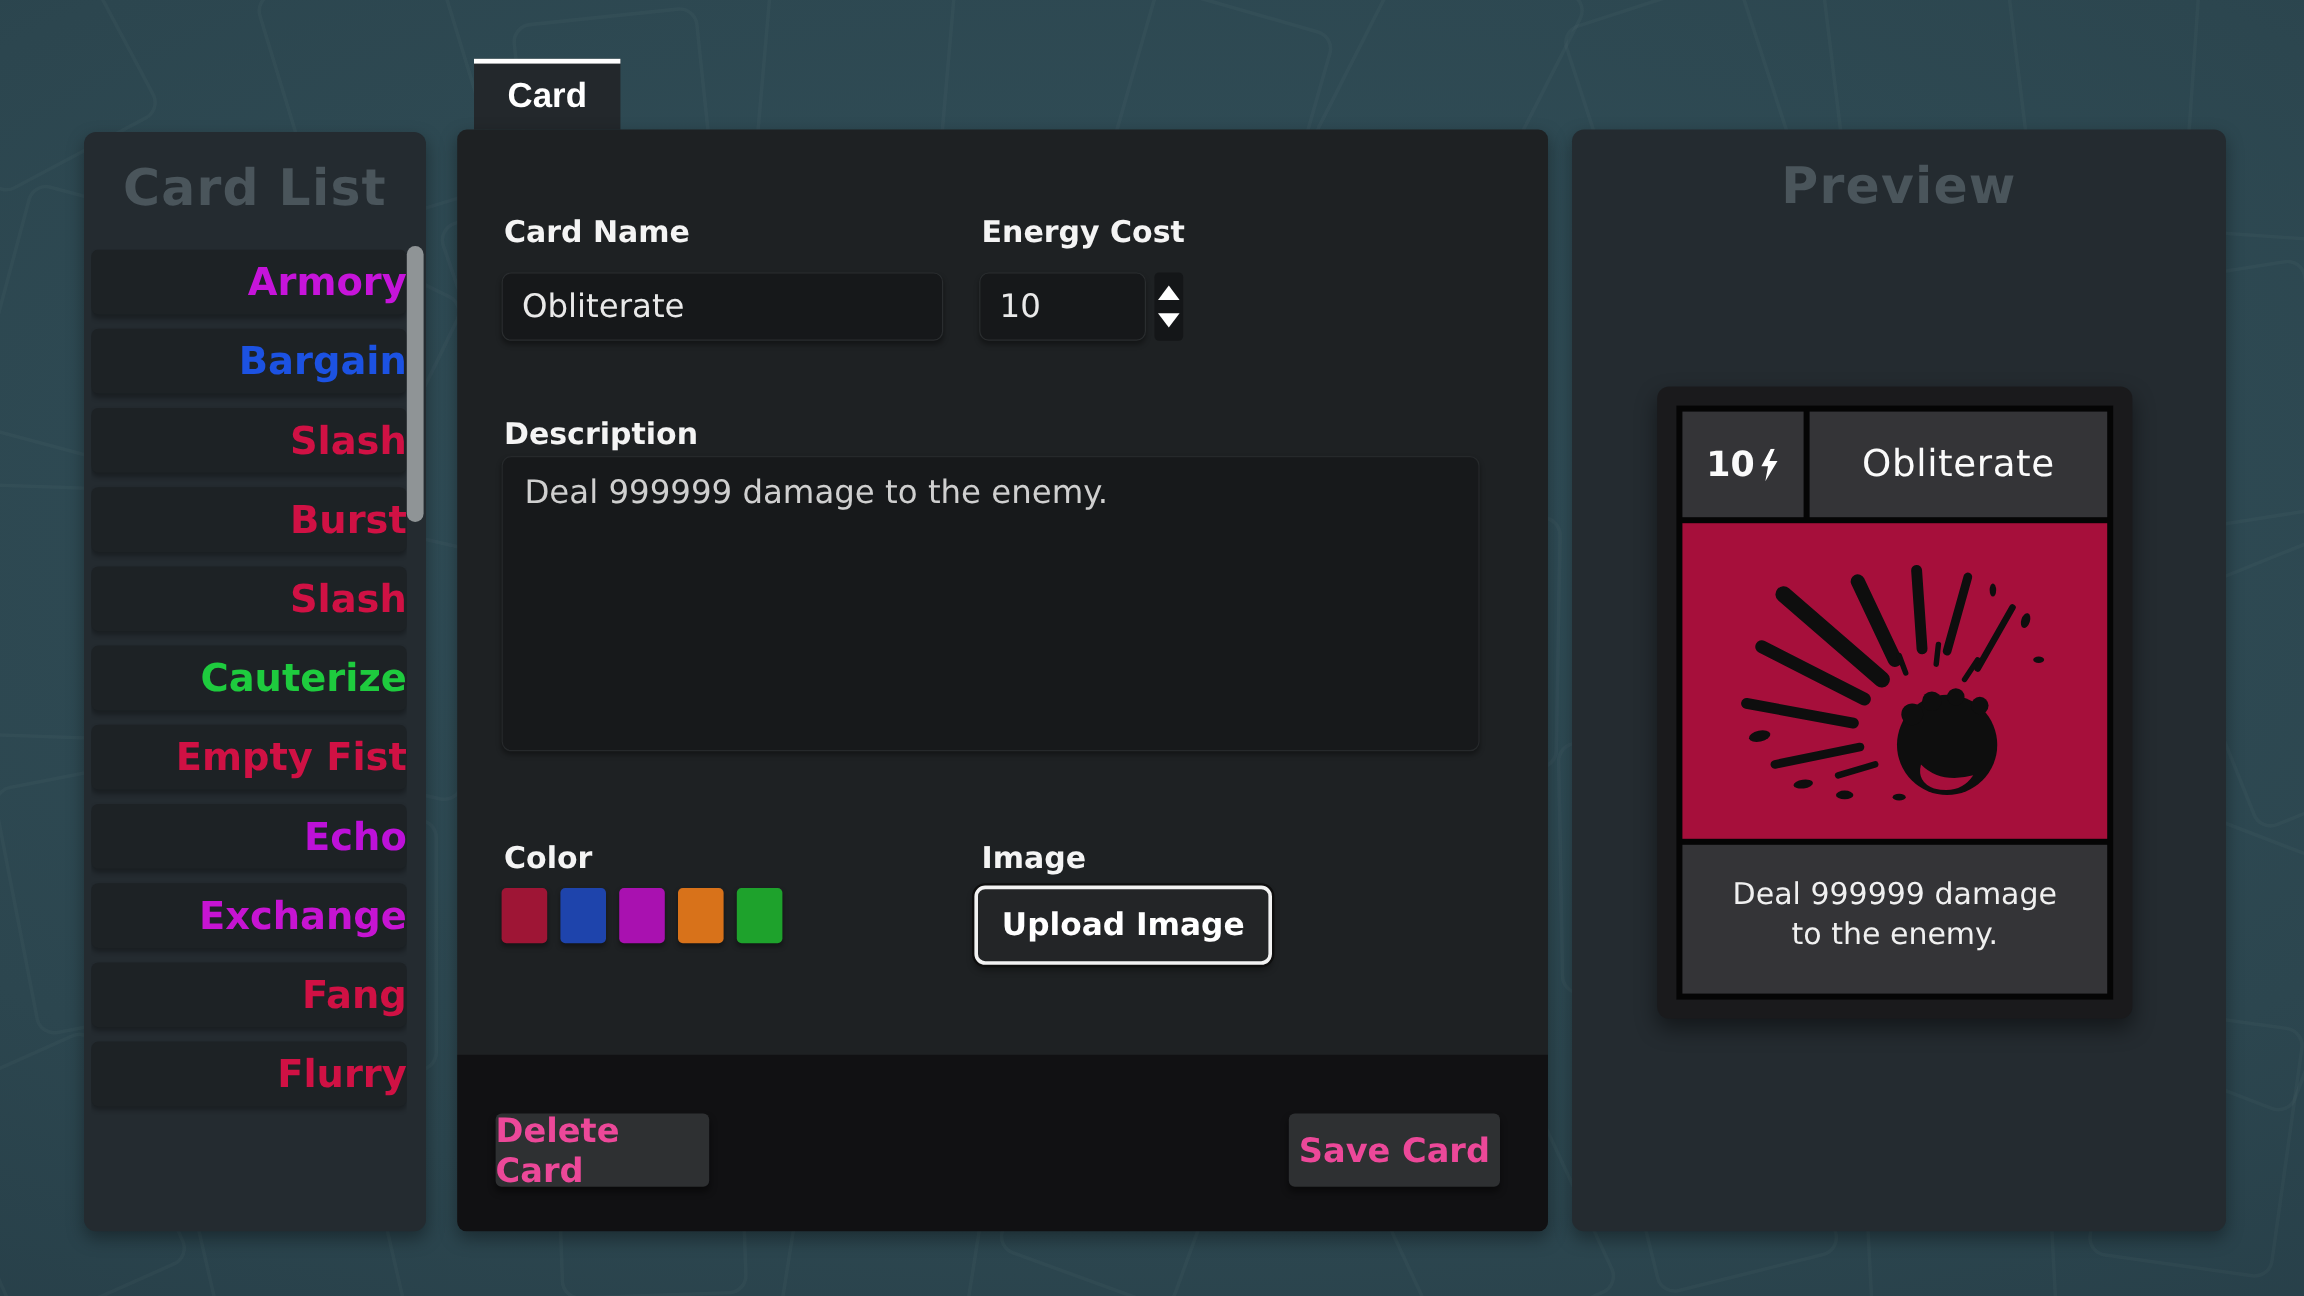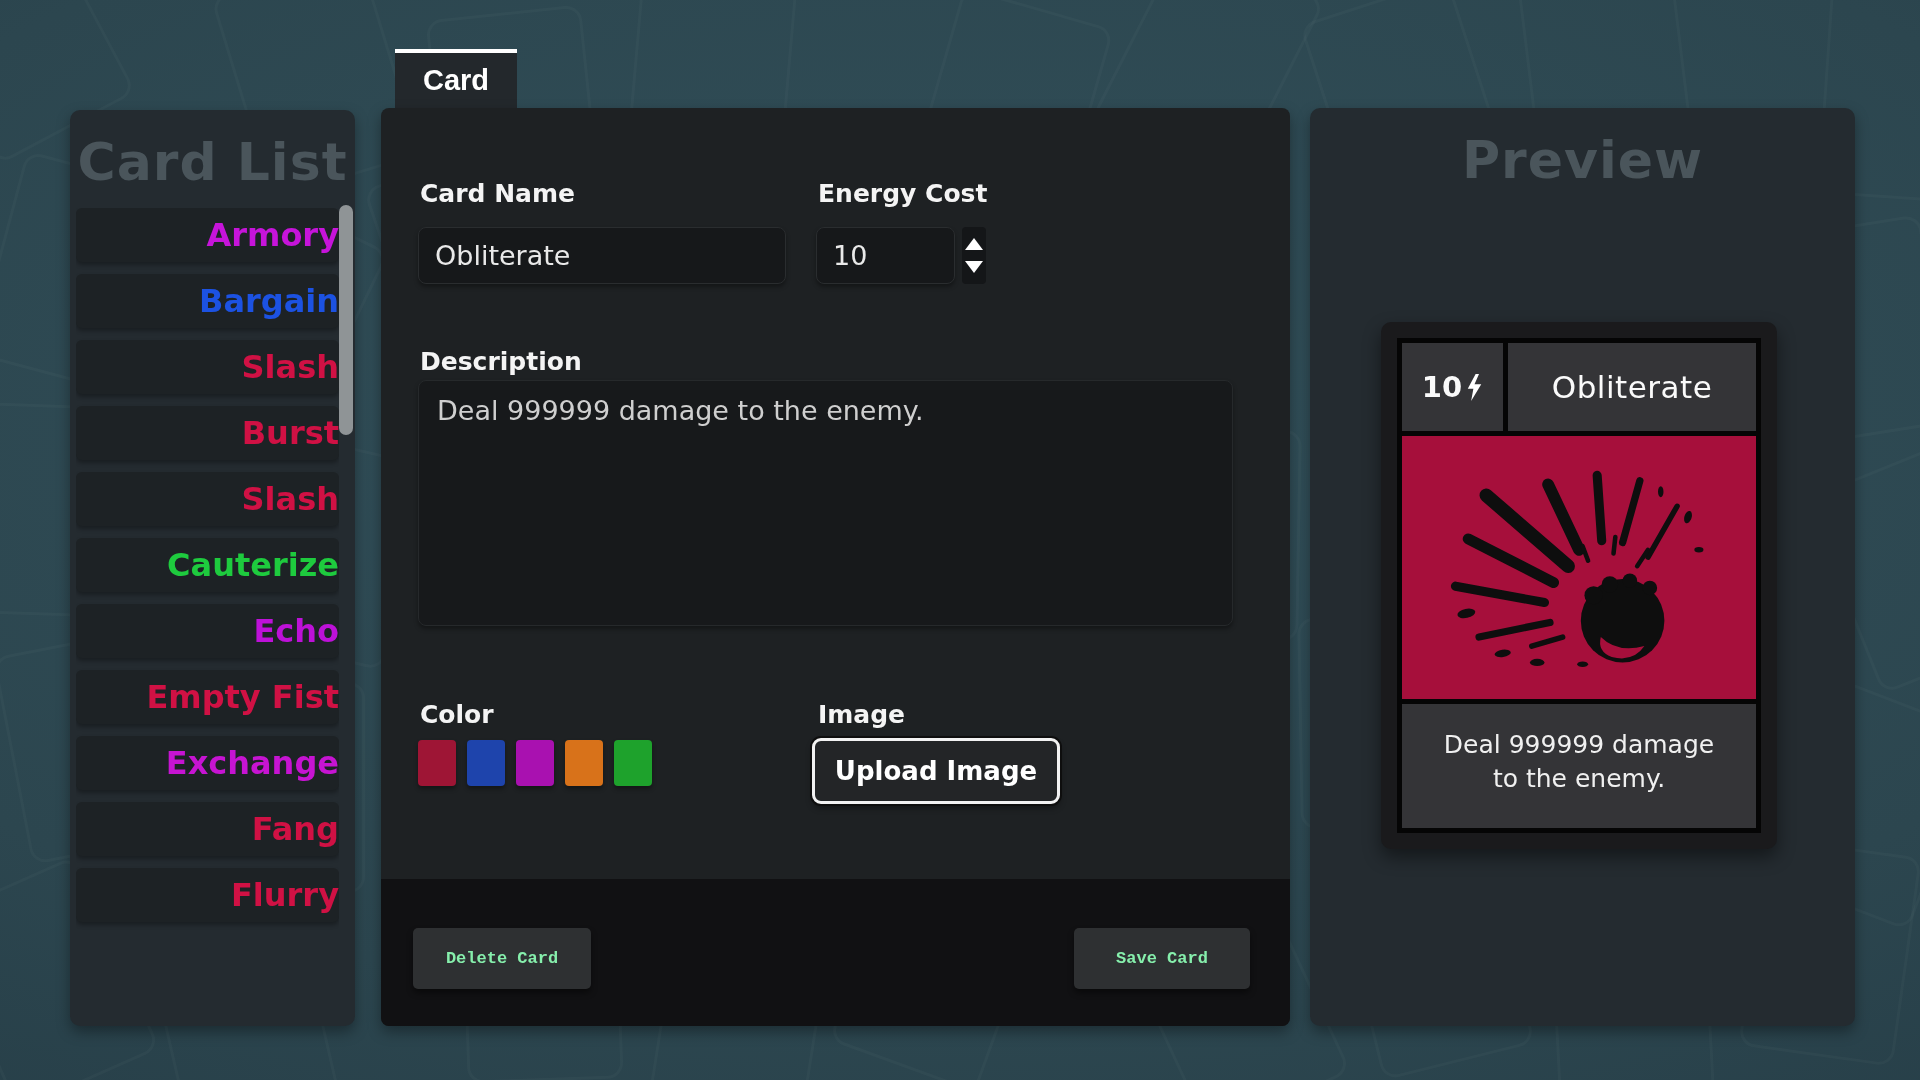--- a/index.html
+++ b/index.html
@@ -18,21 +18,21 @@
     position: absolute; width: 150px; height: 205px;
     border: 3px solid rgba(255,255,255,0.028); border-radius: 16px;
   }
 
   .side-panel {
     position: absolute; background: #242b30; border-radius: 10px;
     box-shadow: 0 6px 14px rgba(0,0,0,0.35);
   }
   .panel-title {
     margin-top: 22px; text-align: center;
-    font-size: 52px; font-weight: bold; color: #4a555b; letter-spacing: 1px;
+    font-size: 42px; font-weight: bold; color: #4a555b; letter-spacing: 1px;
   }
 
   
   #card-list-panel { left: 70px; top: 110px; width: 285px; height: 916px; }
   #card-list {
     position: absolute; top: 98px; left: 6px; right: 16px; bottom: 1px;
     display: flex; flex-direction: column; gap: 12px; overflow: hidden;
   }
   .list-item {
     min-height: 54px; height: 54px; background: #1d2225; border-radius: 6px;
@@ -92,23 +92,23 @@
     box-shadow: 0 0 0 2px #0e0e0e, 0 4px 6px rgba(0,0,0,0.4);
     color: #ffffff; font-size: 26px; font-weight: 600;
     display: flex; align-items: center; justify-content: center;
     box-sizing: border-box; cursor: pointer;
   }
   #editor-bottom-bar {
     position: absolute; left: 0; right: 0; bottom: 0; height: 147px; background: #111113;
   }
   .gray-button {
     position: absolute; top: 49px; height: 61px; background: #2e3032; border-radius: 5px;
-    color: #86efac; font-size: 17px; font-weight: 600;
+    color: #ec4899; font-size: 28px; font-weight: 600;
     display: flex; align-items: center; justify-content: center;
-    box-shadow: 0 4px 6px rgba(0,0,0,0.45); cursor: pointer; font-family: Liberation Mono, monospace;
+    box-shadow: 0 4px 6px rgba(0,0,0,0.45); cursor: pointer;
   }
   #delete-card-button { left: 32px; width: 178px; }
   #save-card-button { left: 693px; width: 176px; }
 
   
   #preview-panel { left: 1310px; top: 108px; width: 545px; height: 918px; }
   #preview-card {
     position: absolute; left: 71px; top: 214px; width: 396px; height: 527px;
     background: #1a1a1c; border-radius: 10px; box-shadow: 0 8px 18px rgba(0,0,0,0.45);
   }
@@ -193,24 +193,24 @@
       <div class="list-item">
           <span style="color: rgb(208, 17, 68);">Burst</span>
         </div>
       <div class="list-item">
           <span style="color: rgb(208, 17, 68);">Slash</span>
         </div>
       <div class="list-item">
           <span style="color: rgb(30, 203, 62);">Cauterize</span>
         </div>
       <div class="list-item">
+          <span style="color: rgb(208, 17, 68);">Empty Fist</span>
+        </div>
+      <div class="list-item">
           <span style="color: rgb(189, 17, 216);">Echo</span>
-        </div>
-      <div class="list-item">
-          <span style="color: rgb(208, 17, 68);">Empty Fist</span>
         </div>
       <div class="list-item">
           <span style="color: rgb(198, 20, 210);">Exchange</span>
         </div>
       <div class="list-item">
           <span style="color: rgb(208, 17, 68);">Fang</span>
         </div>
       <div class="list-item">
           <span style="color: rgb(208, 17, 68);">Flurry</span>
         </div>

